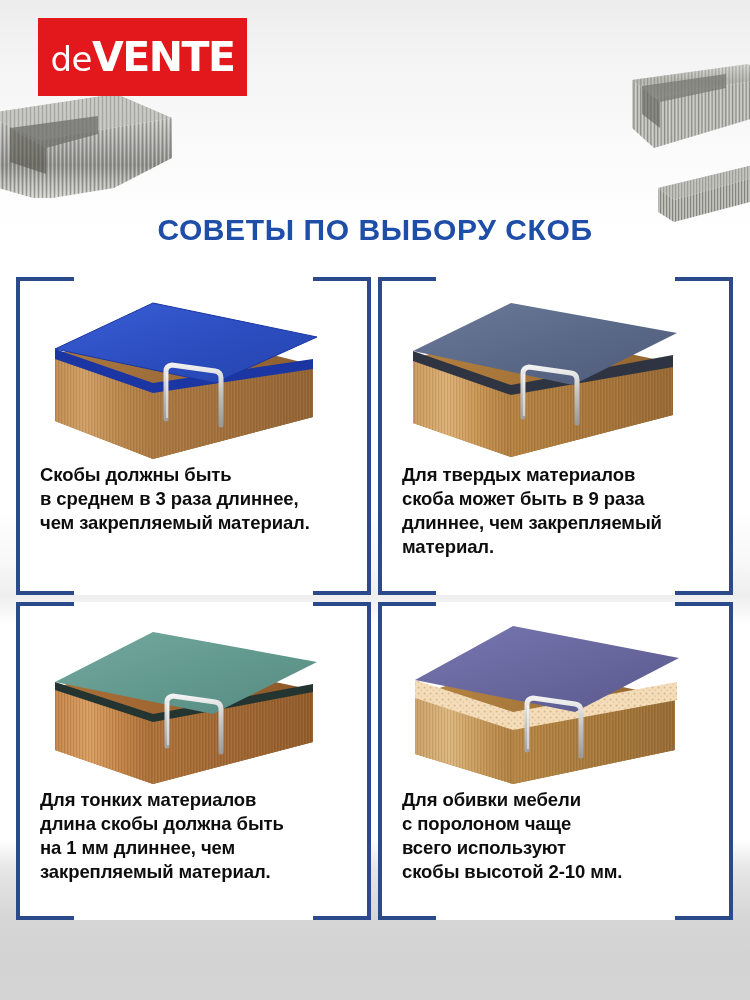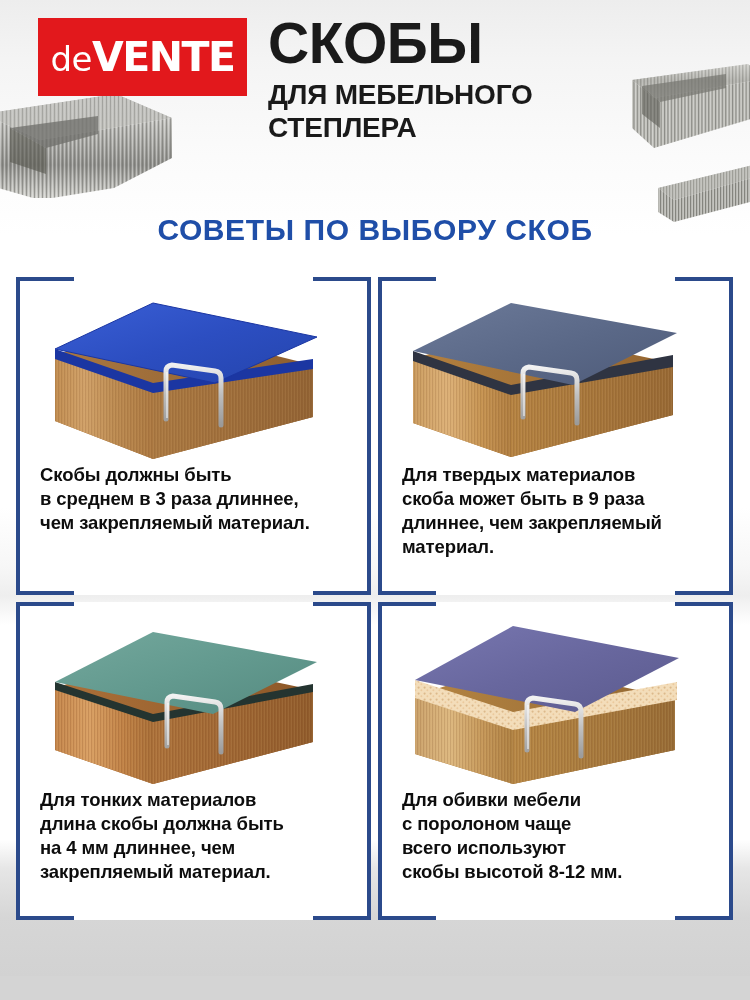--- a/index.html
+++ b/index.html
@@ -238,24 +238,20 @@
         <polygon points="28,28 136,2 150,10 44,40" fill="url(#ribC)" opacity="0.6"></polygon>
         <polygon points="28,28 44,40 44,62 28,52" fill="url(#ribC)"></polygon>
         <polygon points="44,40 150,10 150,34 44,62" fill="url(#ribC)"></polygon>
       </svg>
     </div>
 
     <div class="logo-box">
       <span class="logo-text"><span class="logo-de">de</span><span class="logo-vente">VENTE</span></span>
     </div>
 
-    <div class="title-block">
-      <h1 class="title-main">СКОБЫ</h1>
-      <p class="title-sub"><span>ДЛЯ МЕБЕЛЬНОГО</span><br><span>СТЕПЛЕРА</span></p>
-    </div>
   </div>
 
   <div class="section-heading">СОВЕТЫ ПО ВЫБОРУ СКОБ</div>
 
   <div class="tips-grid">
 
     <div class="tip-card">
       <span class="corner tl"></span>
       <span class="corner tr"></span>
       <span class="corner bl"></span>
@@ -411,21 +407,21 @@
 
           <polygon points="6,68 104,18 268,48 164,100" fill="url(#tealTop3)"></polygon>
 
           <path d="M118,132 L118,88 Q118,83 124,82 L166,88 Q172,89 172,95 L172,138" fill="none" stroke="url(#steel3)" stroke-width="5" stroke-linecap="round"></path>
           <path d="M119,131 L119,89" fill="none" stroke="#ffffff" stroke-width="1.2" opacity="0.8"></path>
         </svg>
       </div>
 
       <p class="tip-text">Для тонких материалов
 длина скобы должна быть
-на 4 мм длиннее, чем
+на 1 мм длиннее, чем
 закрепляемый материал.</p>
     </div>
 
     <div class="tip-card">
       <span class="corner tl"></span>
       <span class="corner tr"></span>
       <span class="corner bl"></span>
       <span class="corner br"></span>
 
       <div class="tip-illustration">
@@ -472,17 +468,17 @@
           <polygon points="4,66 102,12 268,44 164,98" fill="url(#purpleTop4)"></polygon>
 
           <path d="M116,136 L116,90 Q116,85 122,84 L164,90 Q170,91 170,97 L170,142" fill="none" stroke="url(#steel4)" stroke-width="5" stroke-linecap="round"></path>
           <path d="M117,135 L117,91" fill="none" stroke="#ffffff" stroke-width="1.2" opacity="0.8"></path>
         </svg>
       </div>
 
       <p class="tip-text">Для обивки мебели
 с поролоном чаще
 всего используют
-скобы высотой 8-12 мм.</p>
+скобы высотой 2-10 мм.</p>
     </div>
 
   </div>
 </div>
 
 </body></html>

